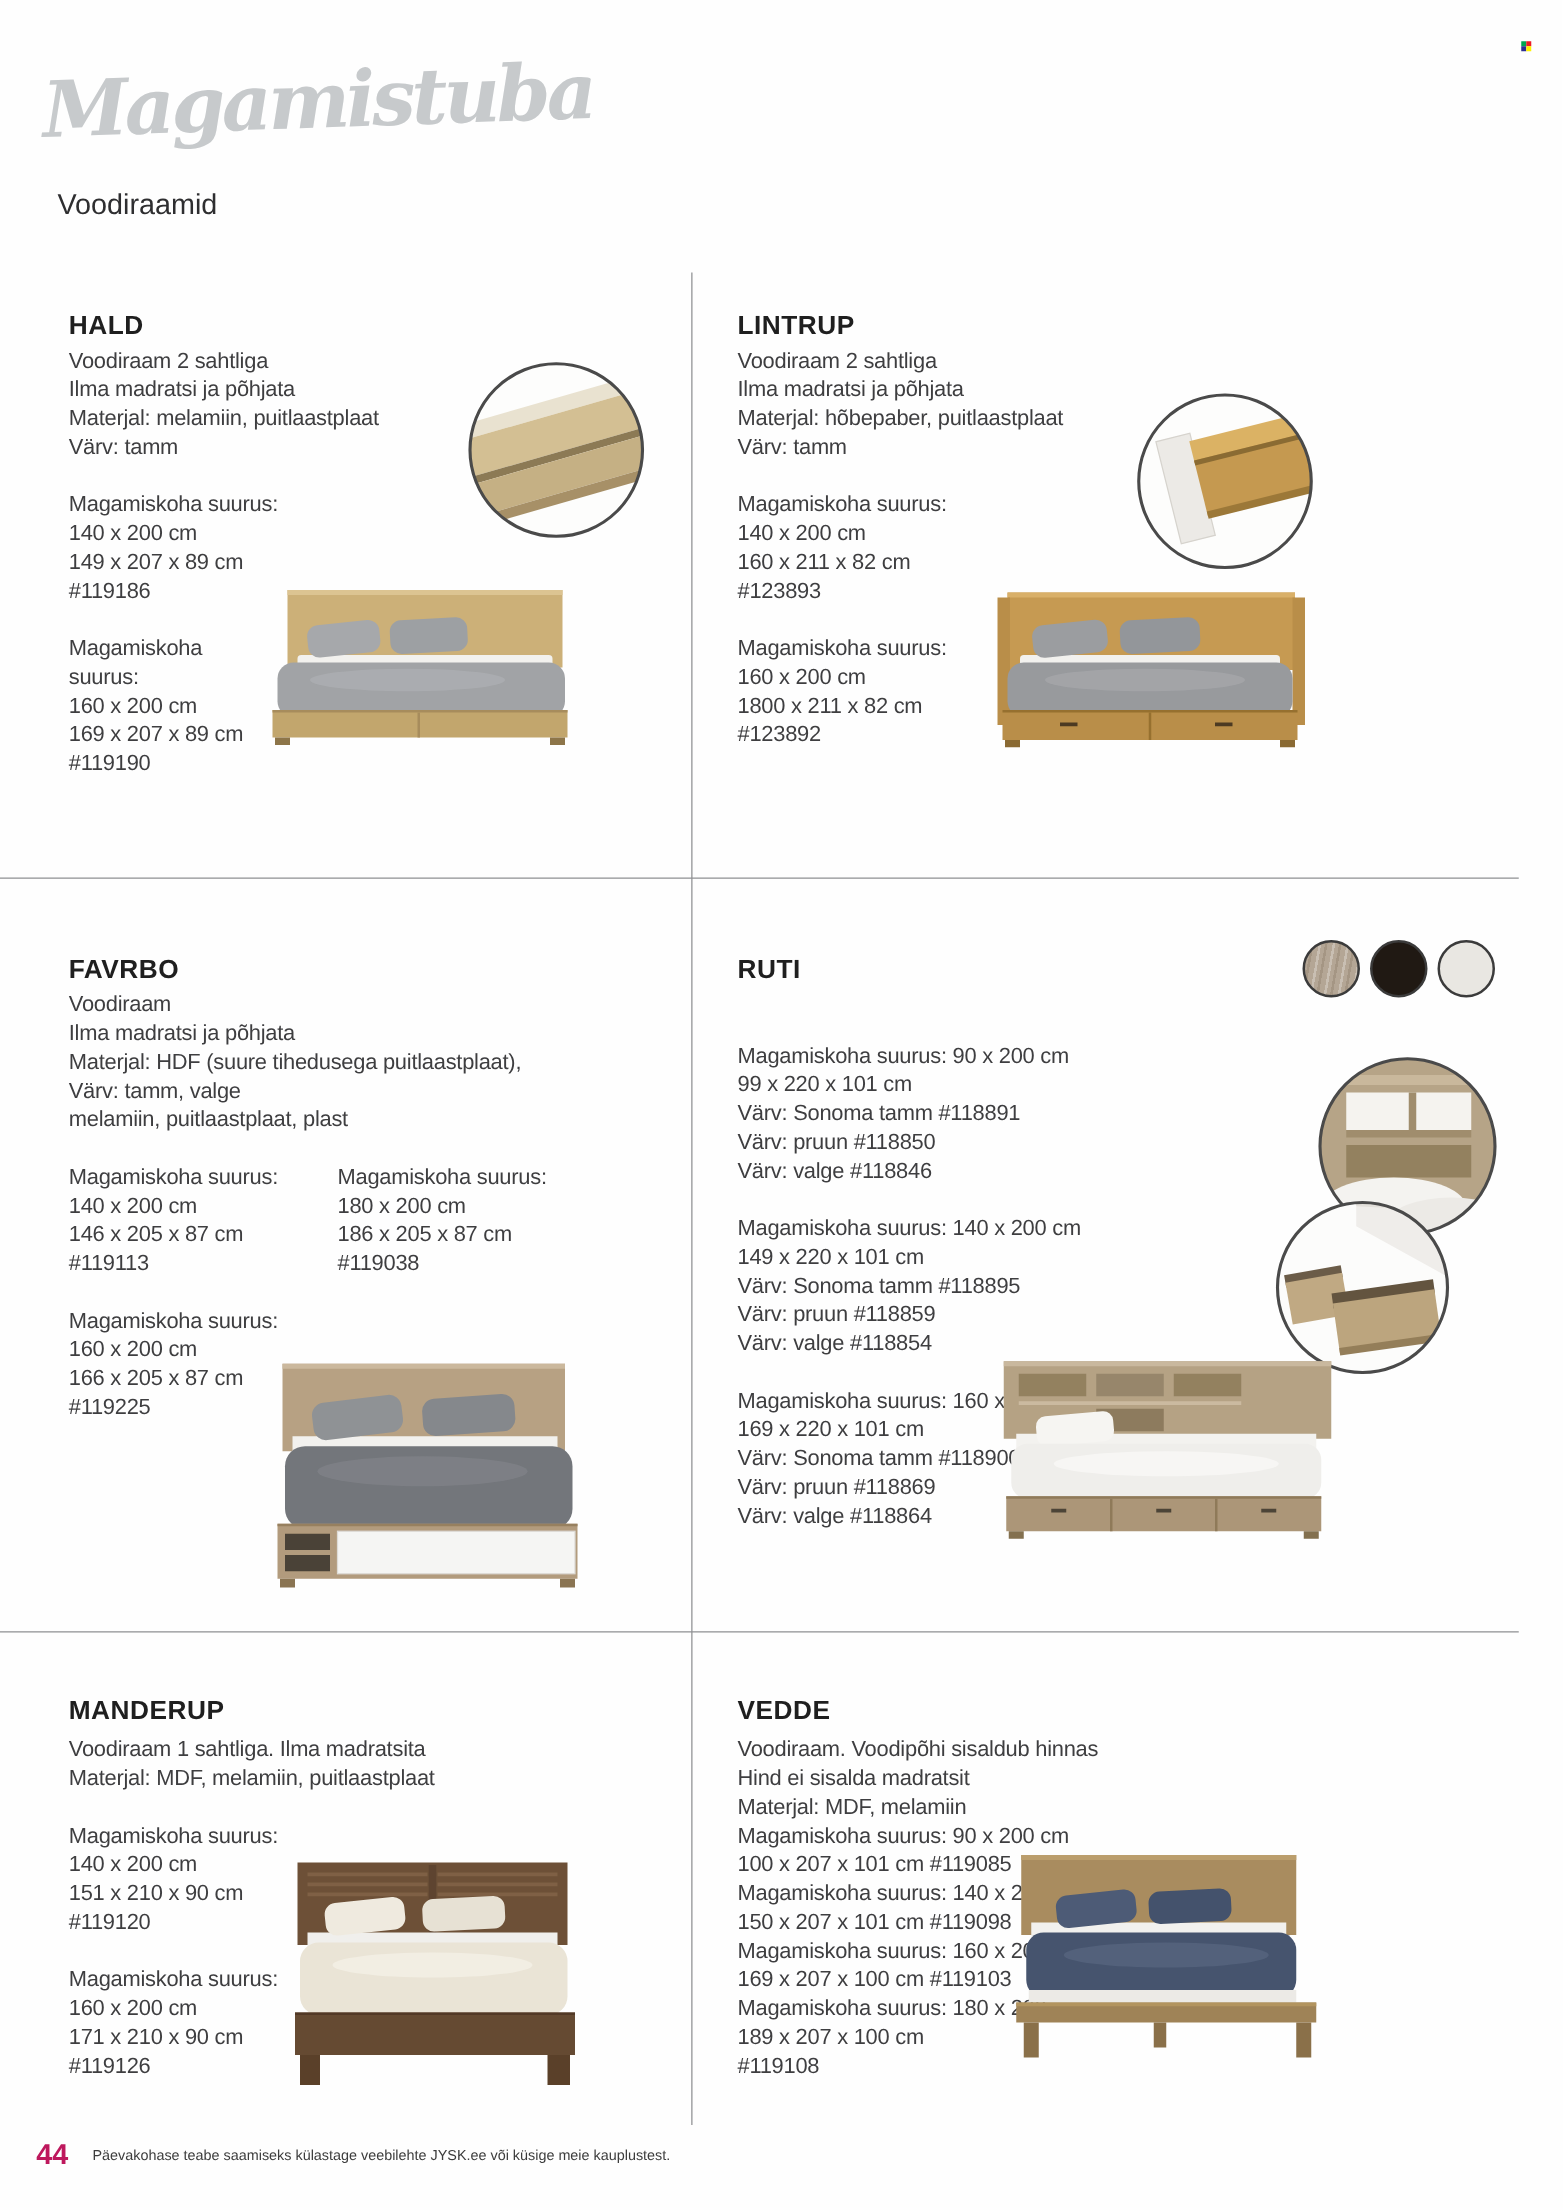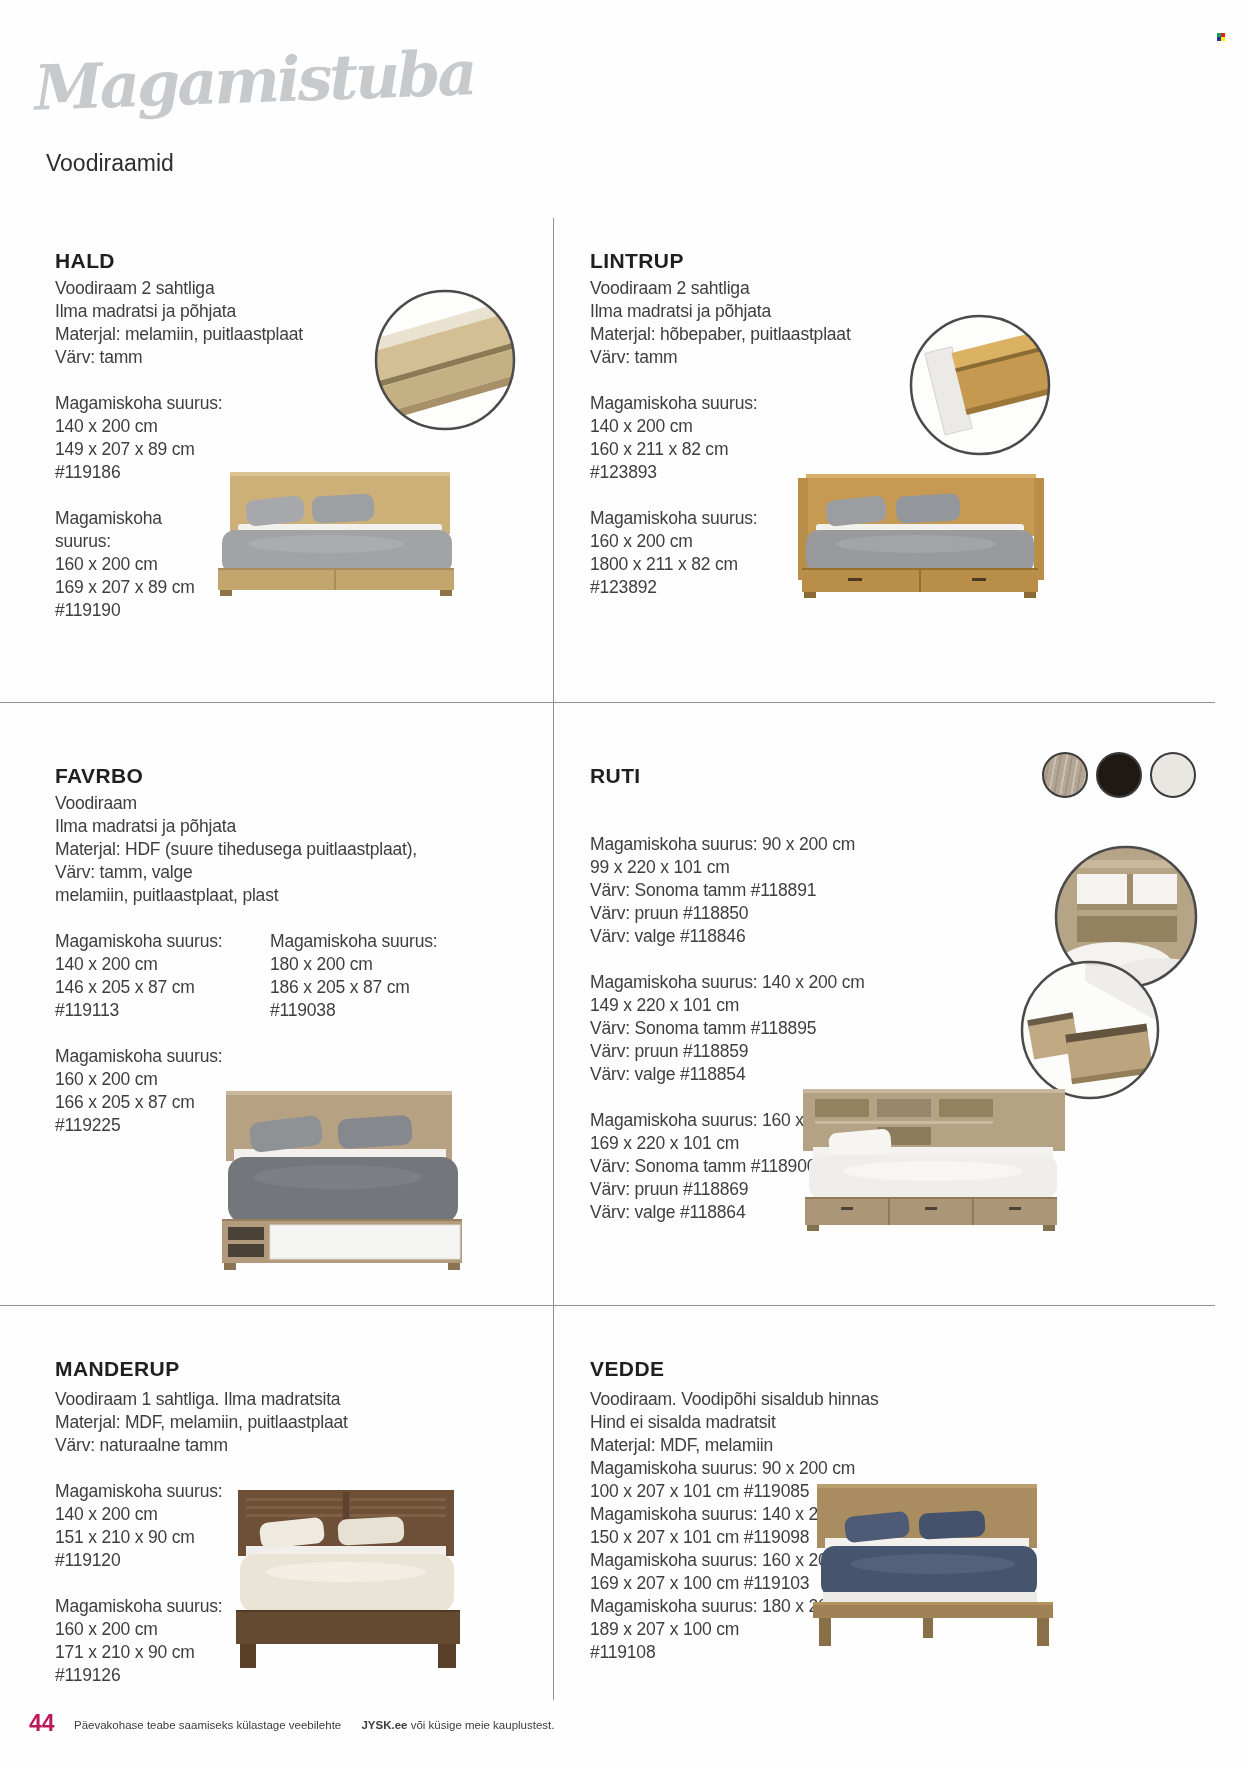--- a/index.html
+++ b/index.html
@@ -29,21 +29,21 @@
   .img{position:absolute;}
   
   .swatch{position:absolute;width:46px;height:46px;border-radius:50%;
         border:2px solid #3b3b3b;box-sizing:border-box;}
   .swatch.grain{background-image:repeating-linear-gradient(100deg,
         rgba(255,255,255,.28) 0 2px, rgba(255,255,255,0) 2px 5px,
         rgba(110,92,70,.22) 5px 7px, rgba(110,92,70,0) 7px 11px);}
   
   .pagenum{position:absolute;left:29px;top:1710px;font-size:23px;font-weight:bold;color:#be185d;}
   .footer-text{position:absolute;left:74px;top:1719px;font-size:11.5px;color:#3c3c3c;white-space:nowrap;}
-  .footer-text b{font-weight:bold;margin-left:17px;}
+  .footer-text b{font-weight:normal;}
 </style>
 </head>
 <body>
 
 <div class="page">
 
   <div class="script-title">Magamistuba</div>
   <div class="subtitle">Voodiraamid</div>
 
   <div class="regmark">
@@ -332,21 +332,20 @@
       <rect x="14" y="140" width="12" height="6" fill="#83704f"></rect>
       <rect x="250" y="140" width="12" height="6" fill="#83704f"></rect>
     </svg>
   </div>
 
   <section class="product" style="left:55px;top:1356px;width:400px">
     <h2 class="pname" style="margin-bottom:6px">MANDERUP</h2>
     <div>
       <div class="ln">Voodiraam 1 sahtliga. Ilma madratsita</div>
       <div class="ln">Materjal: MDF, melamiin, puitlaastplaat</div>
-      <div class="ln">Värv: naturaalne tamm</div>
     </div>
     <div class="group">
       <div class="ln">Magamiskoha suurus:</div>
       <div class="ln">140 x 200 cm</div>
       <div class="ln">151 x 210 x 90 cm</div>
       <div class="ln">#119120</div>
     </div>
     <div class="group">
       <div class="ln">Magamiskoha suurus:</div>
       <div class="ln">160 x 200 cm</div>

